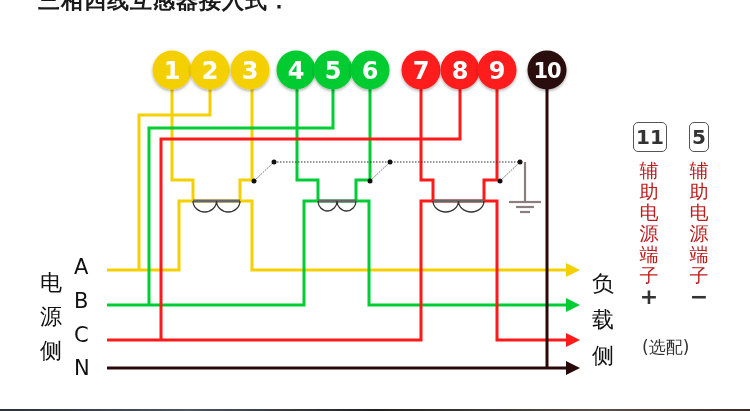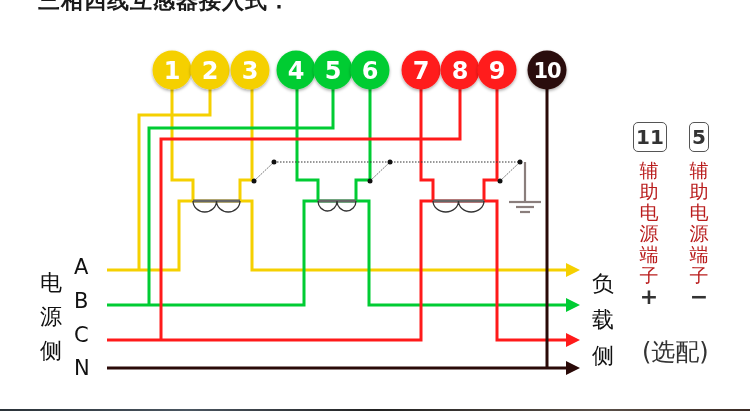--- a/index.html
+++ b/index.html
@@ -5,21 +5,21 @@
   html, body { margin: 0; padding: 0; background: #ffffff; }
   body { width: 750px; height: 411px; position: relative; overflow: hidden; font-family: "DejaVu Sans", sans-serif; }
   .title { position: absolute; left: 38px; top: -14px; font-size: 22px; font-weight: bold; color: #1a1a1a; letter-spacing: 1px; white-space: nowrap; }
   svg.diagram { position: absolute; left: 0; top: 0; }
   .side-label { position: absolute; font-size: 22px; color: #111; line-height: 34px; width: 26px; text-align: center; }
   .phase-label { position: absolute; font-family: "DejaVu Sans", sans-serif; font-size: 21px; color: #111; }
   .aux { position: absolute; top: 122px; width: 32px; text-align: center; }
   .aux-box { display: inline-block; border: 1.5px solid #555; border-radius: 5px; font-size: 20px; font-weight: bold; color: #333; padding: 0 2px; line-height: 28px; }
   .aux-text { font-size: 19px; color: #b91c1c; line-height: 21px; margin-top: 8px; width: 22px; margin-left: auto; margin-right: auto; word-break: break-all; }
   .aux-sign { font-size: 22px; color: #333; font-weight: bold; line-height: 22px; }
-  .optional { position: absolute; left: 642px; top: 336px; font-size: 24px; color: #333; white-space: nowrap; text-align: center; }
+  .optional { position: absolute; left: 642px; top: 336px; font-size: 17px; color: #333; white-space: nowrap; text-align: center; }
   .bottom-bar { position: absolute; left: 0; top: 409px; width: 750px; height: 2px; background: linear-gradient(90deg, #2a3238, #4a5560 25%, #222 50%, #5a5048 80%, #3a2a24); }
   .term-num { font-family: "DejaVu Sans", sans-serif; font-weight: bold; }
 </style>
 </head>
 <body>
 
 <div class="title">三相四线互感器接入式：</div>
 
 <svg class="diagram" width="750" height="411" viewBox="0 0 750 411">
   <defs>

